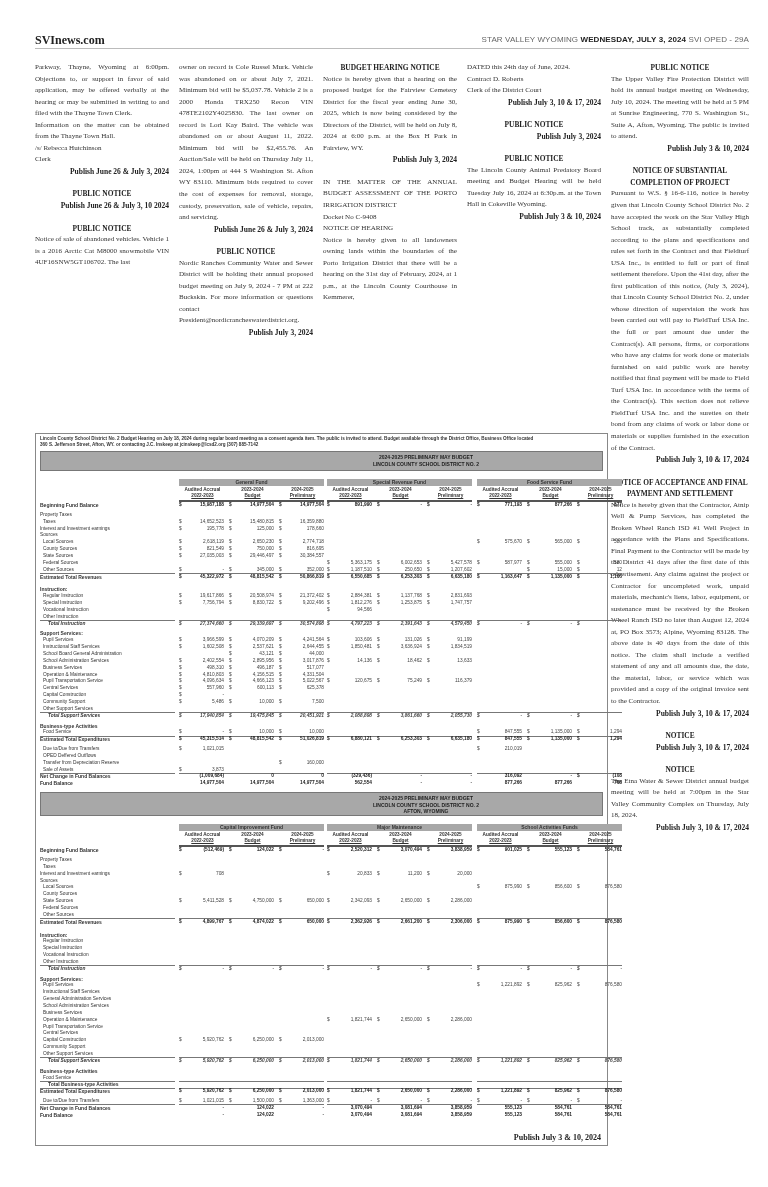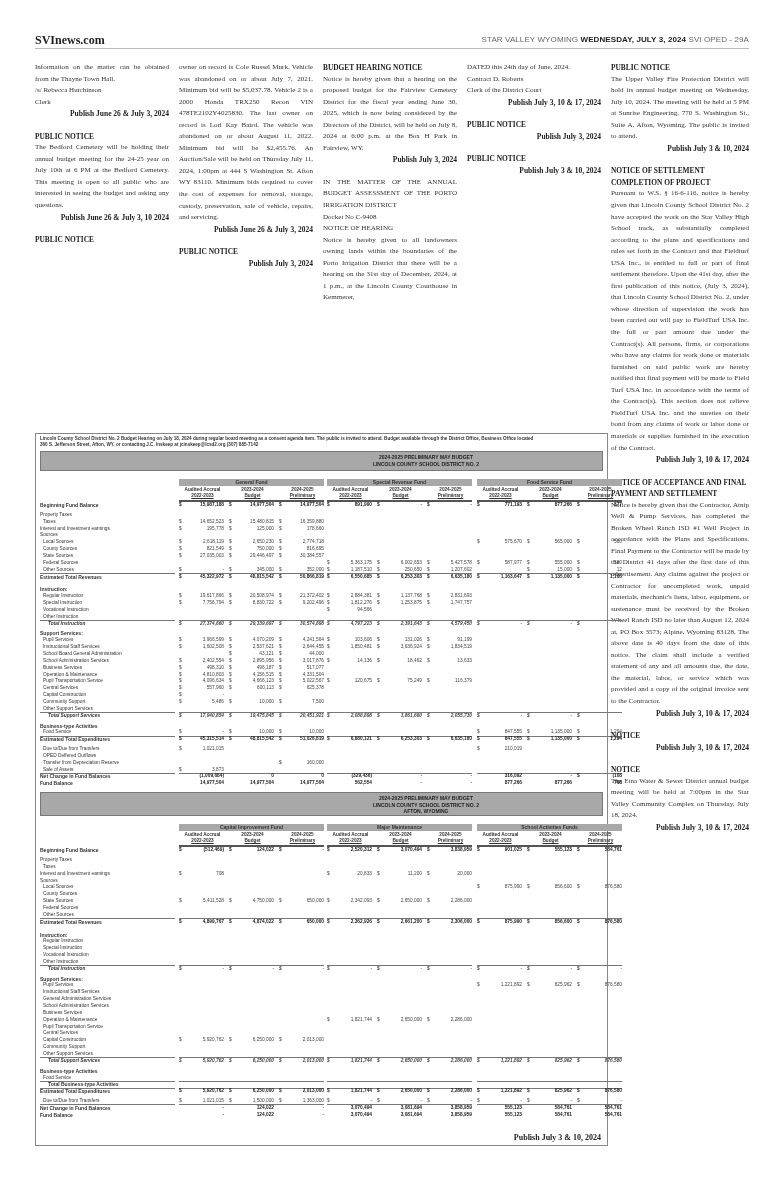--- a/index.html
+++ b/index.html
@@ -5,21 +5,21 @@
   * { box-sizing: border-box; margin: 0; padding: 0; }
   html, body { width: 768px; height: 1187px; background: #fff; overflow: hidden; }
   body { font-family: "DejaVu Serif", "Liberation Serif", serif; color: #222; position: relative; }
   .masthead { position: absolute; left: 35px; top: 33px; width: 714px; height: 16px; border-bottom: 1px solid #bbb; }
   .site { position: absolute; left: 0; top: 0; font-family: "Liberation Serif", serif; font-weight: bold; font-size: 12px; color: #222; }
   .dateline { position: absolute; right: 0; top: 2px; font-family: "Liberation Sans", sans-serif; font-size: 8px; color: #666; letter-spacing: 0.1px; }
   .dateline b { color: #222; }
 
   .col { position: absolute; top: 62px; width: 134px; font-size: 7.05px; line-height: 11.55px; font-family: "Liberation Serif", serif; color: #333; }
   .col p { text-align: justify; }
-  .col .hd { text-align: left; font-weight: bold; color: #222; font-size: 7.4px; margin-top: 0; }
+  .col .hd { text-align: center; font-weight: bold; color: #222; font-size: 7.4px; margin-top: 0; }
   .col .pub { text-align: right; font-weight: bold; color: #222; font-size: 7.5px; margin-bottom: 11px; }
   #c1 { left: 35px; } #c2 { left: 179px; } #c3 { left: 323px; } #c4 { left: 467px; }
   #c5 { left: 611px; width: 138px; }
 
   
   .budget { position: absolute; left: 35px; top: 433px; width: 573px; height: 713px; border: 1px solid #888; font-family: "Liberation Sans", sans-serif; color: #333; }
   .intro { position: absolute; left: 4px; top: 2px; font-size: 4.6px; line-height: 6.3px; font-weight: bold; width: 565px; white-space: nowrap; overflow: hidden; }
   .banner { position: absolute; left: 4px; background: #a8a8a8; border: 1px solid #777; font-weight: bold; font-size: 5px; line-height: 6.5px; text-align: center; color: #222; }
   .banner .inner { position: absolute; left: 215px; width: 340px; }
   .fundhead { position: absolute; background: #a8a8a8; font-size: 5px; line-height: 7px; text-align: center; font-weight: bold; color: #333; height: 7px; }
@@ -46,59 +46,62 @@
 <div class="masthead">
   <div class="site">SVInews.com</div>
   <div class="dateline">
     <span>STAR VALLEY WYOMING</span>
     <b>WEDNESDAY, JULY 3, 2024</b>
     <span>SVI OPED - 29A</span>
   </div>
 </div>
 
 <div class="col" id="c1">
+    <p class="p">Parkway, Thayne, Wyoming at 6:00pm. Objections to, or support in favor of said application, may be offered verbally at the hearing or may be submitted in writing to and filed with the Thayne Town Clerk.</p>
     <p class="p">Information on the matter can be obtained from the Thayne Town Hall.</p>
     <p class="p">/s/ Rebecca Hutchinson</p>
     <p class="p">Clerk</p>
     <div class="pub">Publish June 26 &amp; July 3, 2024</div>
     <div class="hd">PUBLIC NOTICE</div>
-    <p class="p">The Bedford Cemetery will be holding their annual budget meeting for the 24-25 year on July 10th at 6 PM at the Bedford Cemetery. This meeting is open to all public who are interested in seeing the budget and asking any questions.</p>
     <div class="pub">Publish June 26 &amp; July 3, 10 2024</div>
     <div class="hd">PUBLIC NOTICE</div>
+    <p class="p">Notice of sale of abandoned vehicles. Vehicle 1 is a 2016 Arctic Cat M8000 snowmobile VIN 4UF16SNW5GT106702. The last</p>
   </div>
 <div class="col" id="c2">
     <p class="p">owner on record is Cole Russel Murk. Vehicle was abandoned on or about July 7, 2021. Minimum bid will be $5,037.78. Vehicle 2 is a 2000 Honda TRX250 Recon VIN 478TE2102Y4025830. The last owner on record is Lori Kay Baird. The vehicle was abandoned on or about August 11, 2022. Minimum bid will be $2,455.76. An Auction/Sale will be held on Thursday July 11, 2024, 1:00pm at 444 S Washington St. Afton WY 83110. Minimum bids required to cover the cost of expenses for removal, storage, custody, preservation, sale of vehicle, repairs, and servicing.</p>
     <div class="pub">Publish June 26 &amp; July 3, 2024</div>
     <div class="hd">PUBLIC NOTICE</div>
+    <p class="p">Nordic Ranches Community Water and Sewer District will be holding their annual proposed budget meeting on July 9, 2024 - 7 PM at 222 Buckskin. For more information or questions contact President@nordicrancheswaterdistrict.org.</p>
     <div class="pub">Publish July 3, 2024</div>
   </div>
 <div class="col" id="c3">
     <div class="hd">BUDGET HEARING NOTICE</div>
     <p class="p">Notice is hereby given that a hearing on the proposed budget for the Fairview Cemetery District for the fiscal year ending June 30, 2025, which is now being considered by the Directors of the District, will be held on July 8, 2024 at 6:00 p.m. at the Box H Park in Fairview, WY.</p>
     <div class="pub">Publish July 3, 2024</div>
     <p class="p">IN THE MATTER OF THE ANNUAL BUDGET ASSESSMENT OF THE PORTO IRRIGATION DISTRICT</p>
     <p class="p">Docket No C-9408</p>
     <p class="p">NOTICE OF HEARING</p>
-    <p class="p">Notice is hereby given to all landowners owning lands within the boundaries of the Porto Irrigation District that there will be a hearing on the 31st day of December, 2024, at 1 p.m., at the Lincoln County Courthouse in Kemmerer,</p>
+    <p class="p">Notice is hereby given to all landowners owning lands within the boundaries of the Porto Irrigation District that there will be a hearing on the 31st day of February, 2024, at 1 p.m., at the Lincoln County Courthouse in Kemmerer,</p>
   </div>
 <div class="col" id="c4">
     <p class="p">DATED this 24th day of June, 2024.</p>
     <p class="p">Contract D. Roberts</p>
     <p class="p">Clerk of the District Court</p>
     <div class="pub">Publish July 3, 10 &amp; 17, 2024</div>
     <div class="hd">PUBLIC NOTICE</div>
     <div class="pub">Publish July 3, 2024</div>
     <div class="hd">PUBLIC NOTICE</div>
+    <p class="p">The Lincoln County Animal Predatory Board meeting and Budget Hearing will be held Tuesday July 16, 2024 at 6:30p.m. at the Town Hall in Cokeville Wyoming.</p>
     <div class="pub">Publish July 3 &amp; 10, 2024</div>
   </div>
 <div class="col" id="c5">
     <div class="hd">PUBLIC NOTICE</div>
     <p class="p">The Upper Valley Fire Protection District will hold its annual budget meeting on Wednesday, July 10, 2024. The meeting will be held at 5 PM at Sunrise Engineering, 770 S. Washington St., Suite A, Afton, Wyoming. The public is invited to attend.</p>
     <div class="pub">Publish July 3 &amp; 10, 2024</div>
-    <div class="hd">NOTICE OF SETTLEMENT COMPLETION OF PROJECT</div>
+    <div class="hd">NOTICE OF SUBSTANTIAL COMPLETION OF PROJECT</div>
     <p class="p">Pursuant to W.S. § 16-6-116, notice is hereby given that Lincoln County School District No. 2 have accepted the work on the Star Valley High School track, as substantially completed according to the plans and specifications and rules set forth in the Contract and that Fieldturf USA Inc., is entitled to full or part of final settlement therefore. Upon the 41st day, after the first publication of this notice, (July 3, 2024), that Lincoln County School District No. 2, under whose direction of supervision the work has been carried out will pay to FieldTurf USA Inc. the full or part amount due under the Contract(s). All persons, firms, or corporations who have any claims for work done or materials furnished on said public work are hereby notified that final payment will be made to Field Turf USA Inc. in accordance with the terms of the Contract(s). This section does not relieve FieldTurf USA Inc. and the sureties on their bond from any claims of work or labor done or materials or supplies furnished in the execution of the Contract.</p>
     <div class="pub">Publish July 3, 10 &amp; 17, 2024</div>
     <div class="hd">NOTICE OF ACCEPTANCE AND FINAL PAYMENT AND SETTLEMENT</div>
     <p class="p">Notice is hereby given that the Contractor, Atnip Well &amp; Pump Services, has completed the Broken Wheel Ranch ISD #1 Well Project in accordance with the Plans and Specifications. Final Payment to the Contractor will be made by the District 41 days after the first date of this advertisement. Any claims against the project or Contractor for uncompleted work, unpaid materials, mechanic's liens, labor, equipment, or sustenance must be received by the Broken Wheel Ranch ISD no later than August 12, 2024 at, PO Box 3573; Alpine, Wyoming 83128. The above date is 40 days from the date of this notice. The claim shall include a verified statement of any and all amounts due, the date, the material, labor, or service which was provided and a copy of the original invoice sent to the Contractor.</p>
     <div class="pub">Publish July 3, 10 &amp; 17, 2024</div>
     <div class="hd">NOTICE</div>
     <div class="pub">Publish July 3, 10 &amp; 17, 2024</div>
     <div class="hd">NOTICE</div>
     <p class="p">The Etna Water &amp; Sewer District annual budget meeting will be held at 7:00pm in the Star Valley Community Complex on Thursday, July 18, 2024.</p>
     <div class="pub">Publish July 3, 10 &amp; 17, 2024</div>

